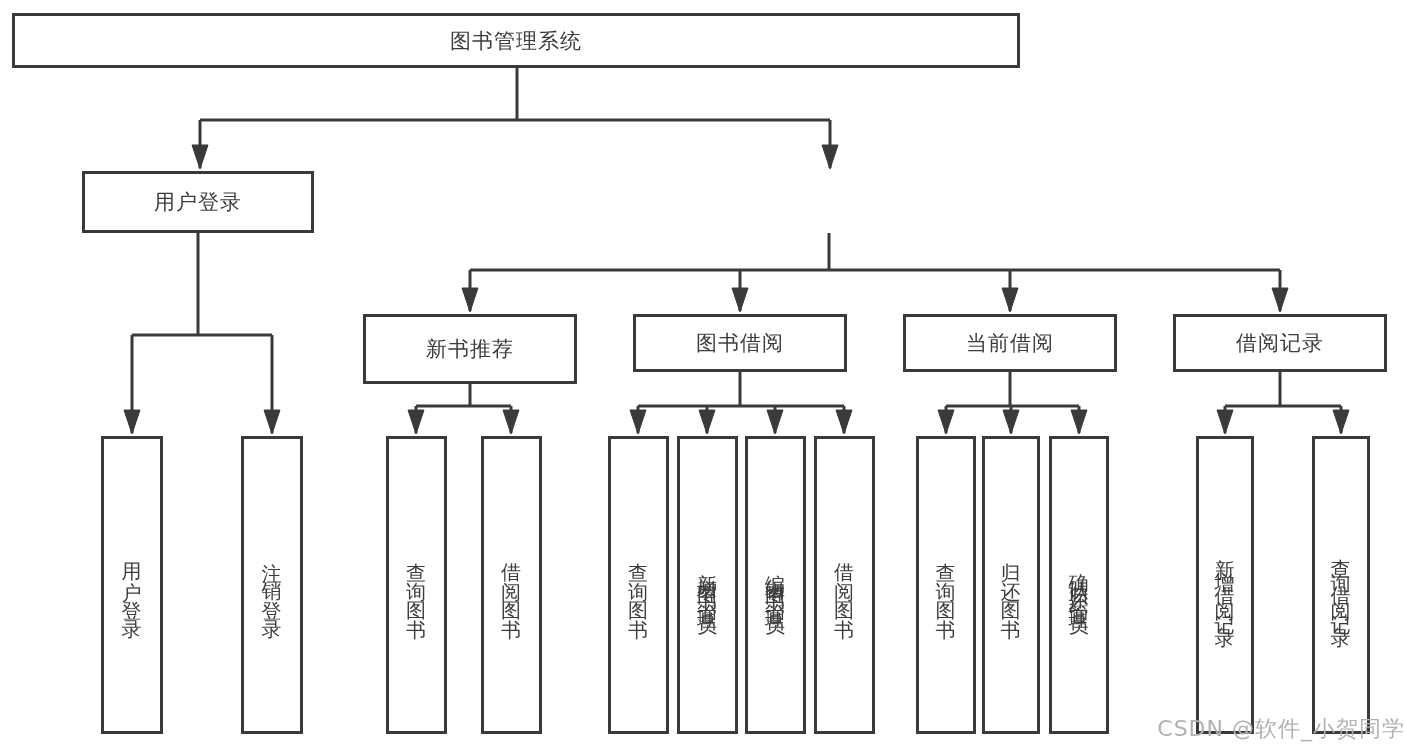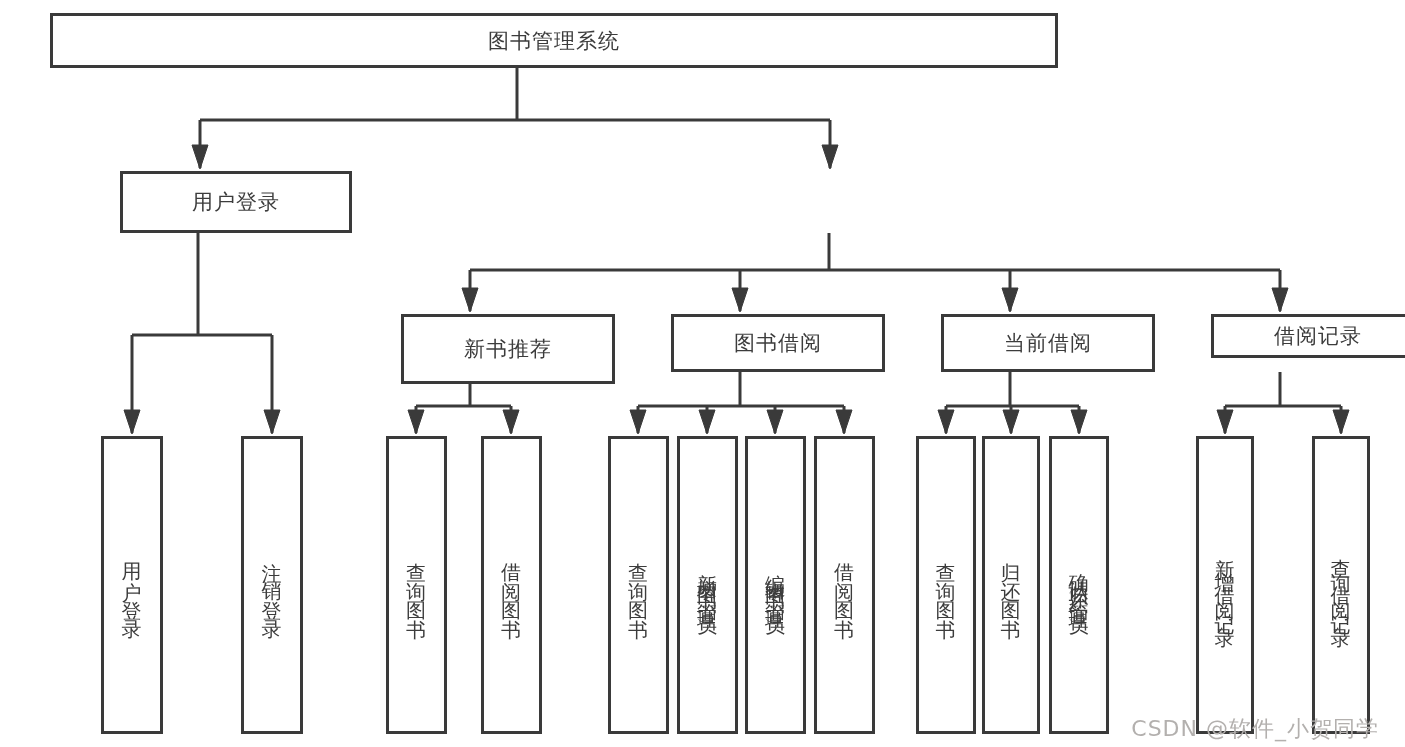--- a/index.html
+++ b/index.html
@@ -29,56 +29,55 @@
     background: #ffffff;
     color: #3c3c3c;
     display: flex;
     align-items: center;
     justify-content: center;
     text-align: center;
   }
   .hnode {
     font-size: 21px;
     letter-spacing: 1px;
-    margin-left: 38px;
   }
   .leaf {
     writing-mode: vertical-rl;
     text-orientation: mixed;
     font-size: 20px;
     line-height: 1;
   }
   
   #root     { left: 12px;  top: 13px;  width: 1008px; height: 55px; }
   
   #n-login  { left: 82px;  top: 171px; width: 232px;  height: 62px; }
   #n-mgmt   { left: 711px; top: 171px; width: 235px;  height: 62px; }
   
   #n-newbook{ left: 363px; top: 314px; width: 214px;  height: 70px; }
   #n-borrow { left: 633px; top: 314px; width: 214px;  height: 58px; }
   #n-current{ left: 903px; top: 314px; width: 214px;  height: 58px; }
-  #n-record { left: 1173px;top: 314px; width: 214px;  height: 44px; }
+  #n-record { left: 1173px;top: 314px; width: 214px;  height: 58px; }
   
   #l1a { left: 101px;  top: 436px; width: 62px; height: 298px; }
   #l1b { left: 241px;  top: 436px; width: 62px; height: 298px; }
   #l2a { left: 386px;  top: 436px; width: 61px; height: 298px; }
   #l2b { left: 481px;  top: 436px; width: 61px; height: 298px; }
   #l3a { left: 608px;  top: 436px; width: 61px; height: 298px; }
   #l3b { left: 677px;  top: 436px; width: 61px; height: 298px; }
   #l3c { left: 745px;  top: 436px; width: 61px; height: 298px; }
   #l3d { left: 814px;  top: 436px; width: 61px; height: 298px; }
   #l4a { left: 916px;  top: 436px; width: 60px; height: 298px; }
   #l4b { left: 982px;  top: 436px; width: 58px; height: 298px; }
   #l4c { left: 1049px; top: 436px; width: 60px; height: 298px; }
   #l5a { left: 1196px; top: 436px; width: 58px; height: 298px; }
   #l5b { left: 1312px; top: 436px; width: 58px; height: 298px; }
 
   #watermark {
     position: absolute;
-    right: 26px;
+    right: 0;
     bottom: 3px;
     font-size: 22px;
     color: #b3b0ae;
     letter-spacing: 1px;
     white-space: nowrap;
   }
 </style>
 </head>
 <body>
 

